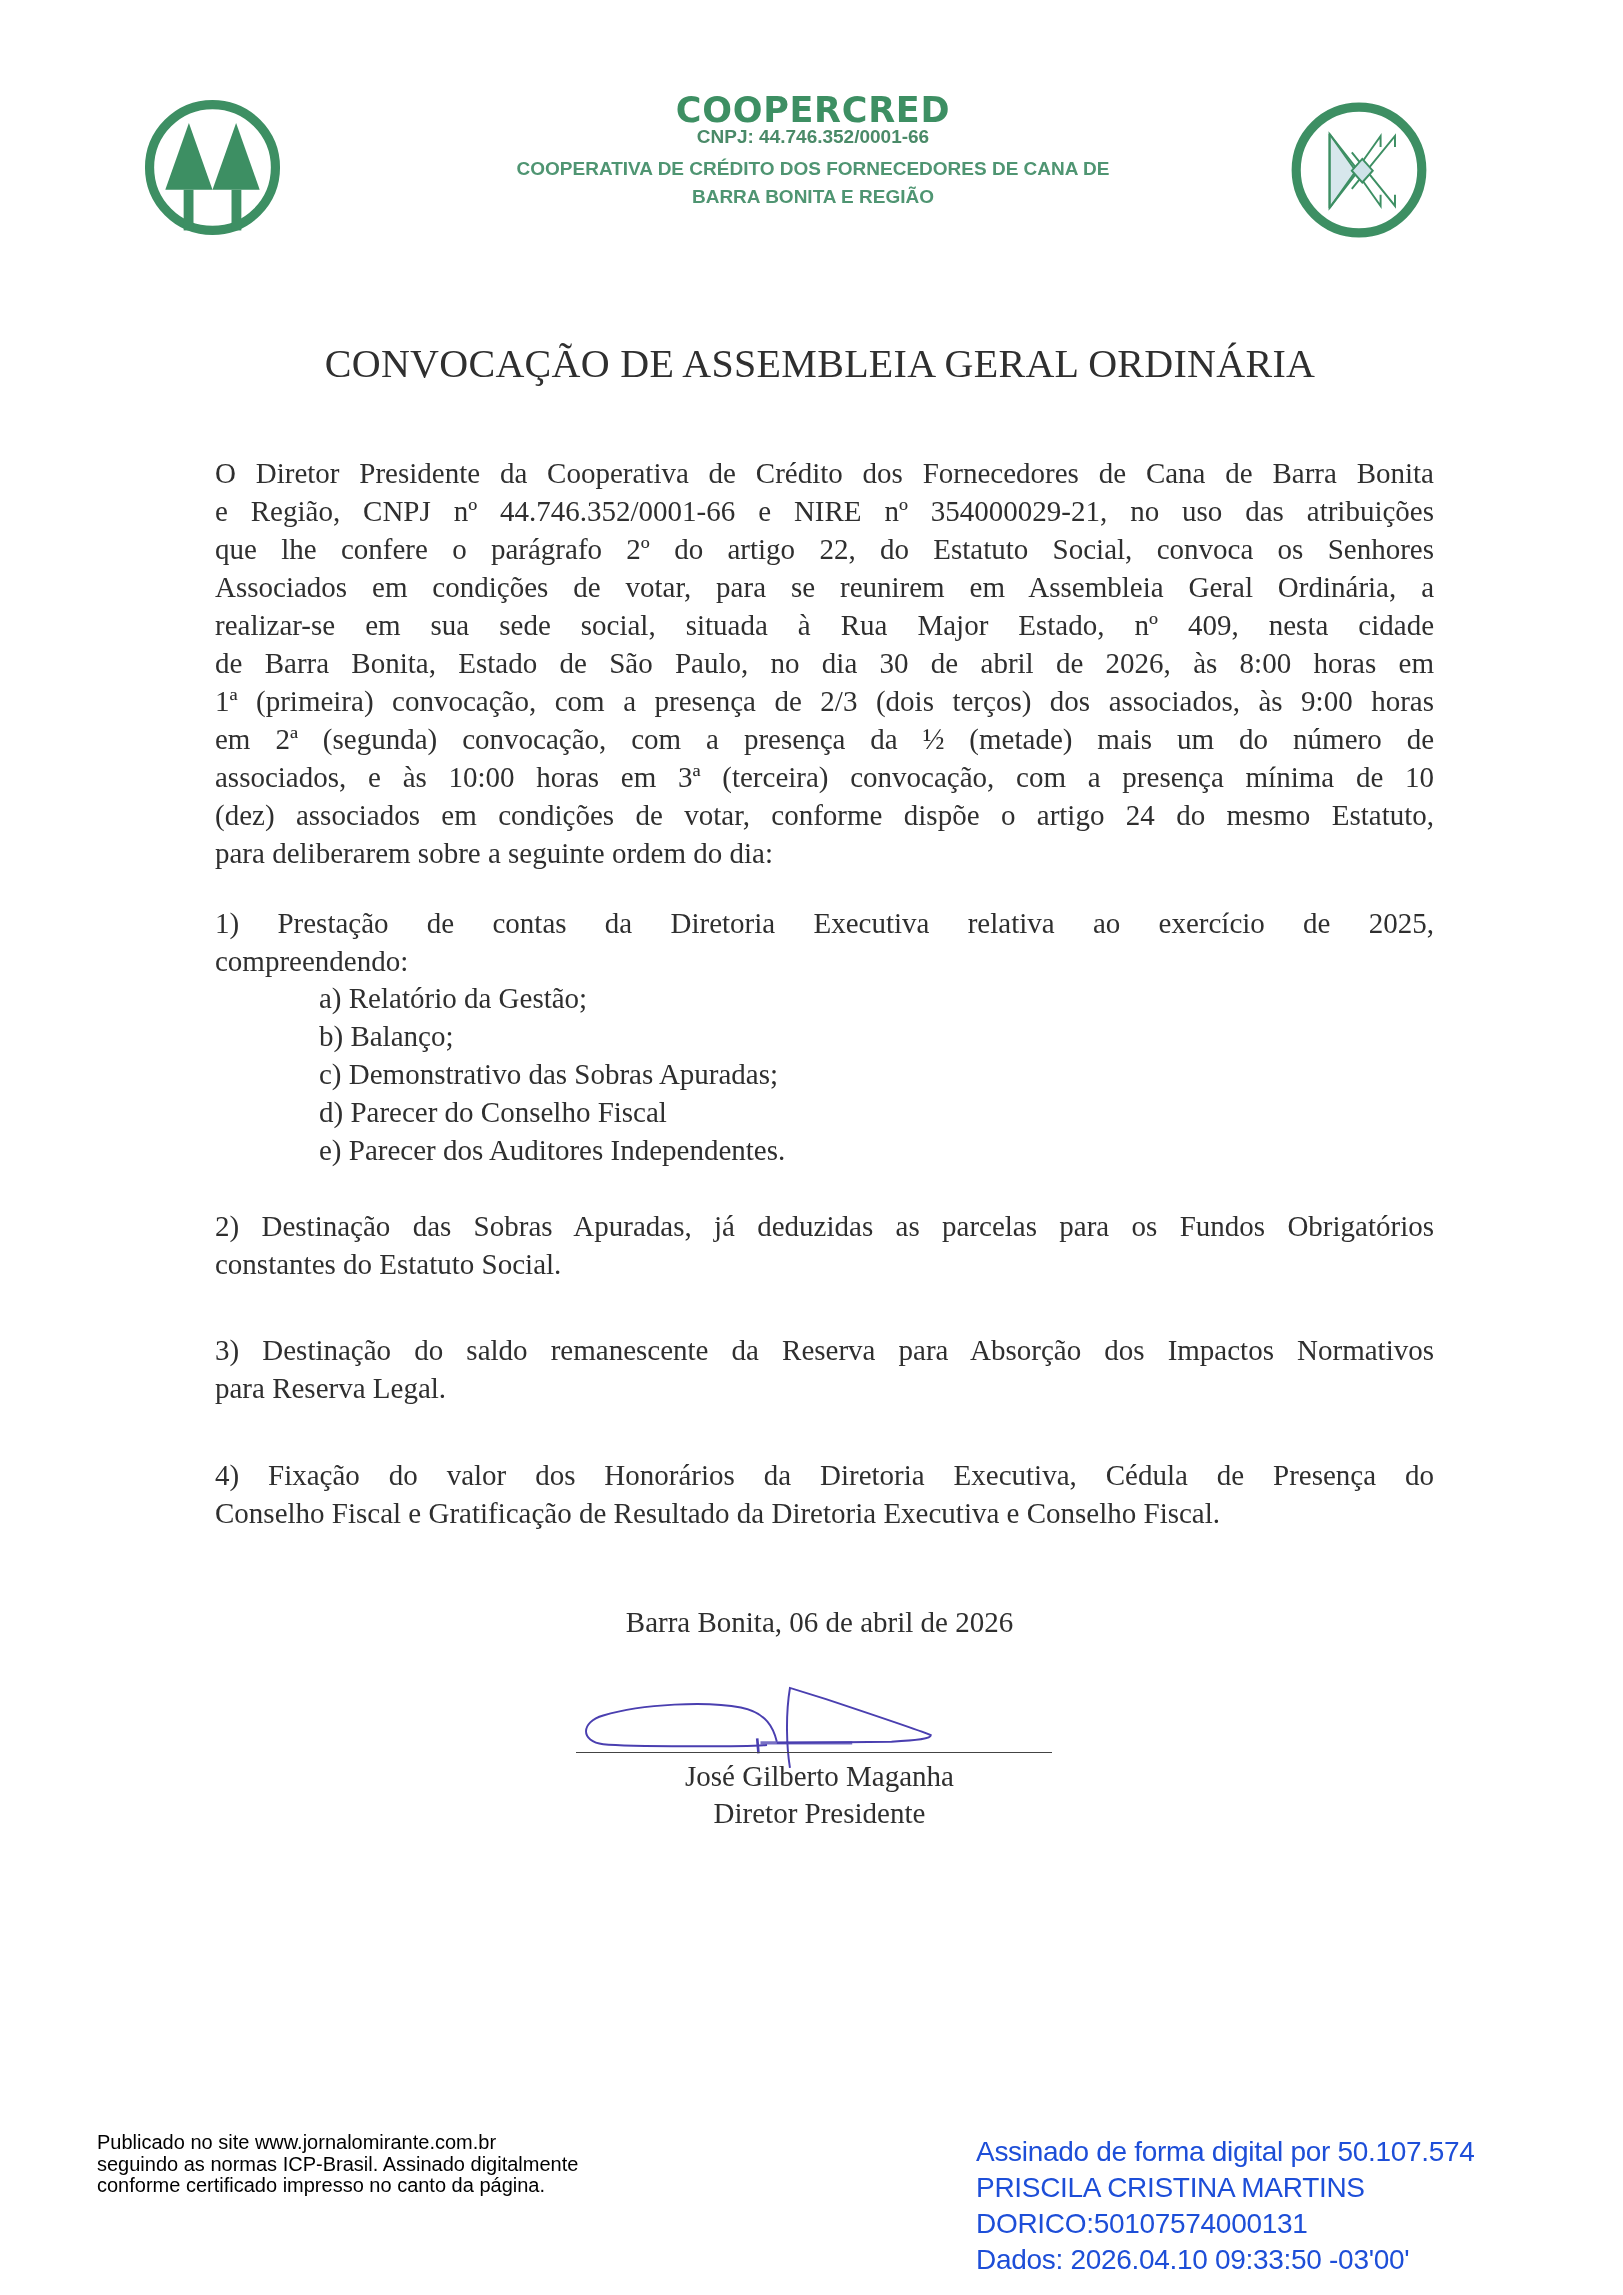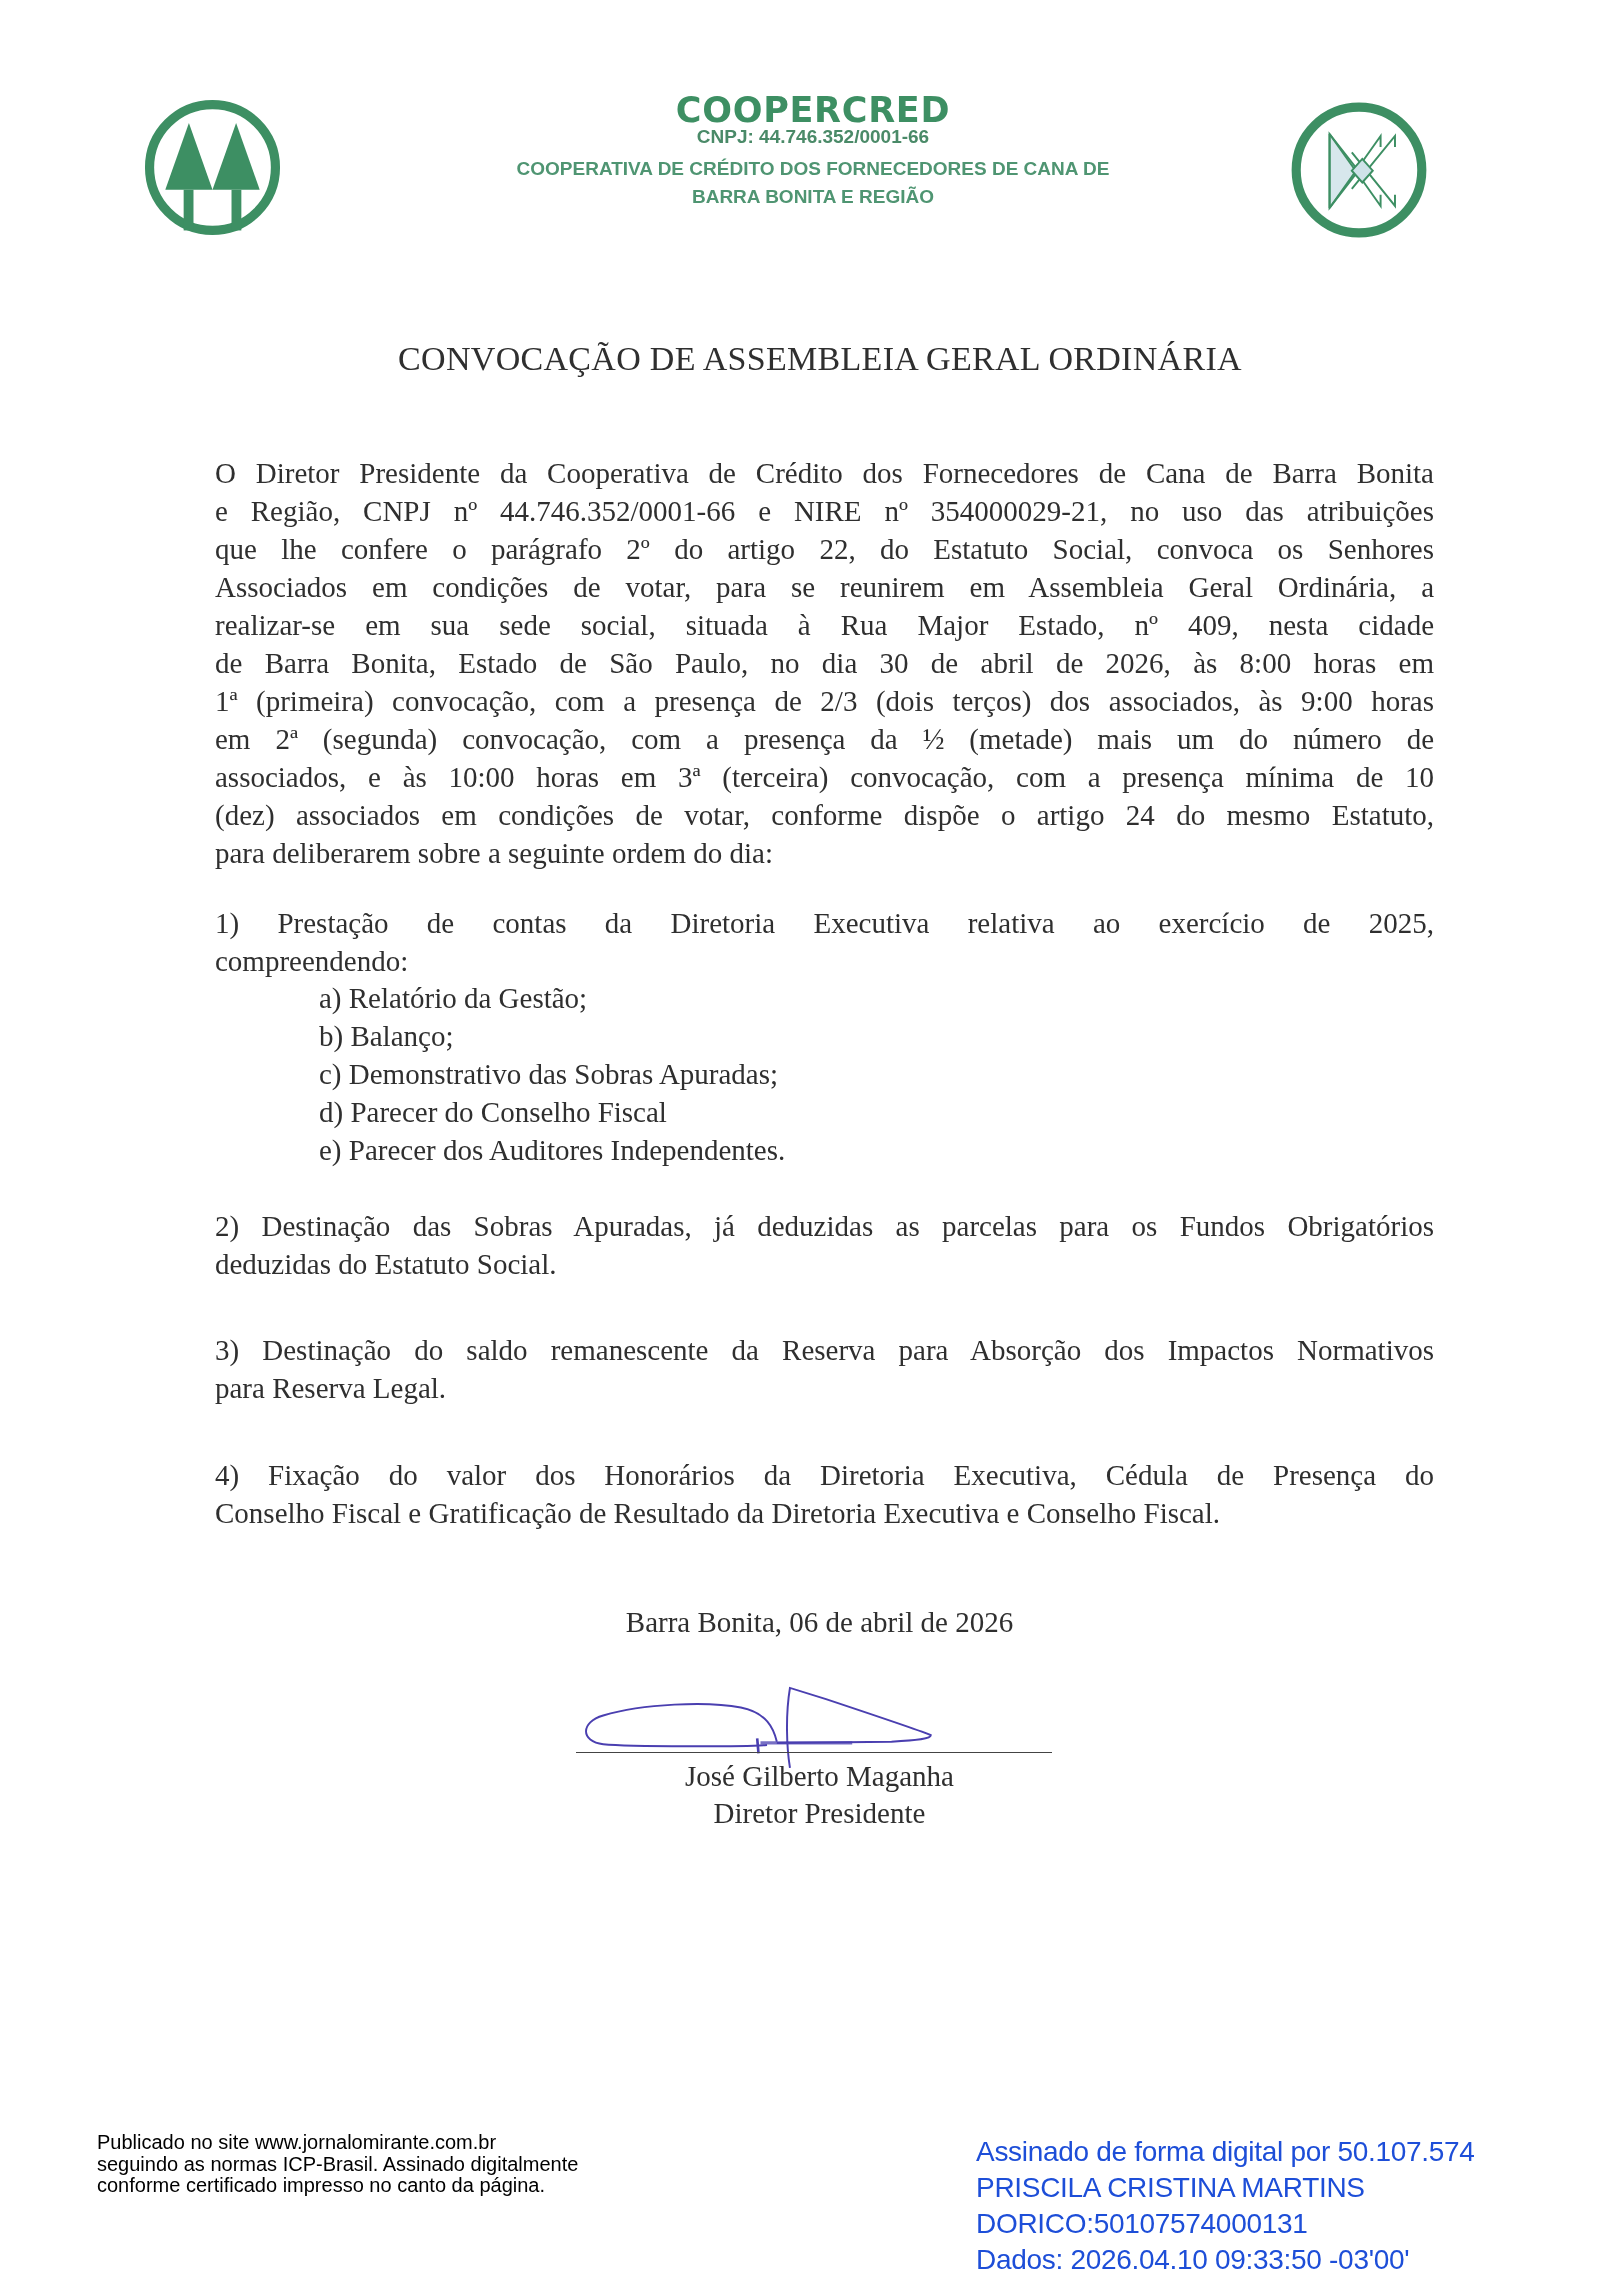--- a/index.html
+++ b/index.html
@@ -8,21 +8,21 @@
   .sans { font-family:"Liberation Sans","DejaVu Sans",sans-serif; }
 
   
   #logo-left { position:absolute; left:143px; top:98px; width:139px; height:139px; }
   #logo-right { position:absolute; left:1289px; top:100px; width:140px; height:140px; }
   #hdr { position:absolute; left:367px; top:91px; width:892px; text-align:center; color:#3d8f63; }
   #hdr .brand { font-family:"DejaVu Sans","Liberation Sans",sans-serif; font-weight:bold; font-size:35px; letter-spacing:0.7px; line-height:38px; }
   #hdr .cnpj { font-family:"Liberation Sans",sans-serif; font-weight:bold; font-size:19px; line-height:15.7px; color:#4a8a68; }
   #hdr .org { font-family:"Liberation Sans",sans-serif; font-weight:bold; font-size:19px; line-height:27.5px; margin-top:10.5px; color:#4f9572; }
 
-  #title { position:absolute; left:197px; top:340px; width:1246px; text-align:center; font-size:34px; letter-spacing:0.3px; }
+  #title { position:absolute; left:197px; top:340px; width:1246px; text-align:center; font-size:40px; letter-spacing:0.3px; }
 
   .para { position:absolute; left:215px; width:1219px; font-size:29px; line-height:38px; text-align:justify; text-align-last:left; }
   #intro { top:454px; }
   #item1 { top:904px; }
   .sub { position:absolute; left:319px; font-size:29px; line-height:38px; }
   #subs { top:979px; }
   #item2 { top:1207px; }
   #item3 { top:1331px; }
   #item4 { top:1456px; }
   .line { display:block; }
@@ -95,21 +95,21 @@
 <div id="subs" class="sub serif">
   <span class="line">a) Relatório da Gestão;</span>
   <span class="line">b) Balanço;</span>
   <span class="line">c) Demonstrativo das Sobras Apuradas;</span>
   <span class="line">d) Parecer do Conselho Fiscal</span>
   <span class="line">e) Parecer dos Auditores Independentes.</span>
 </div>
 
 <div id="item2" class="para serif">
   <span class="j">2) Destinação das Sobras Apuradas, já deduzidas as parcelas para os Fundos Obrigatórios</span>
-  <span class="l">deduzidas do Estatuto Social.</span>
+  <span class="l">constantes do Estatuto Social.</span>
 </div>
 
 <div id="item3" class="para serif">
   <span class="j">3)  Destinação do saldo remanescente da Reserva para Absorção dos Impactos Normativos</span>
   <span class="l">para Reserva Legal.</span>
 </div>
 
 <div id="item4" class="para serif">
   <span class="j">4) Fixação do valor dos Honorários da Diretoria Executiva, Cédula de Presença do</span>
   <span class="l">Conselho Fiscal e Gratificação de Resultado da Diretoria Executiva e Conselho Fiscal.</span>

